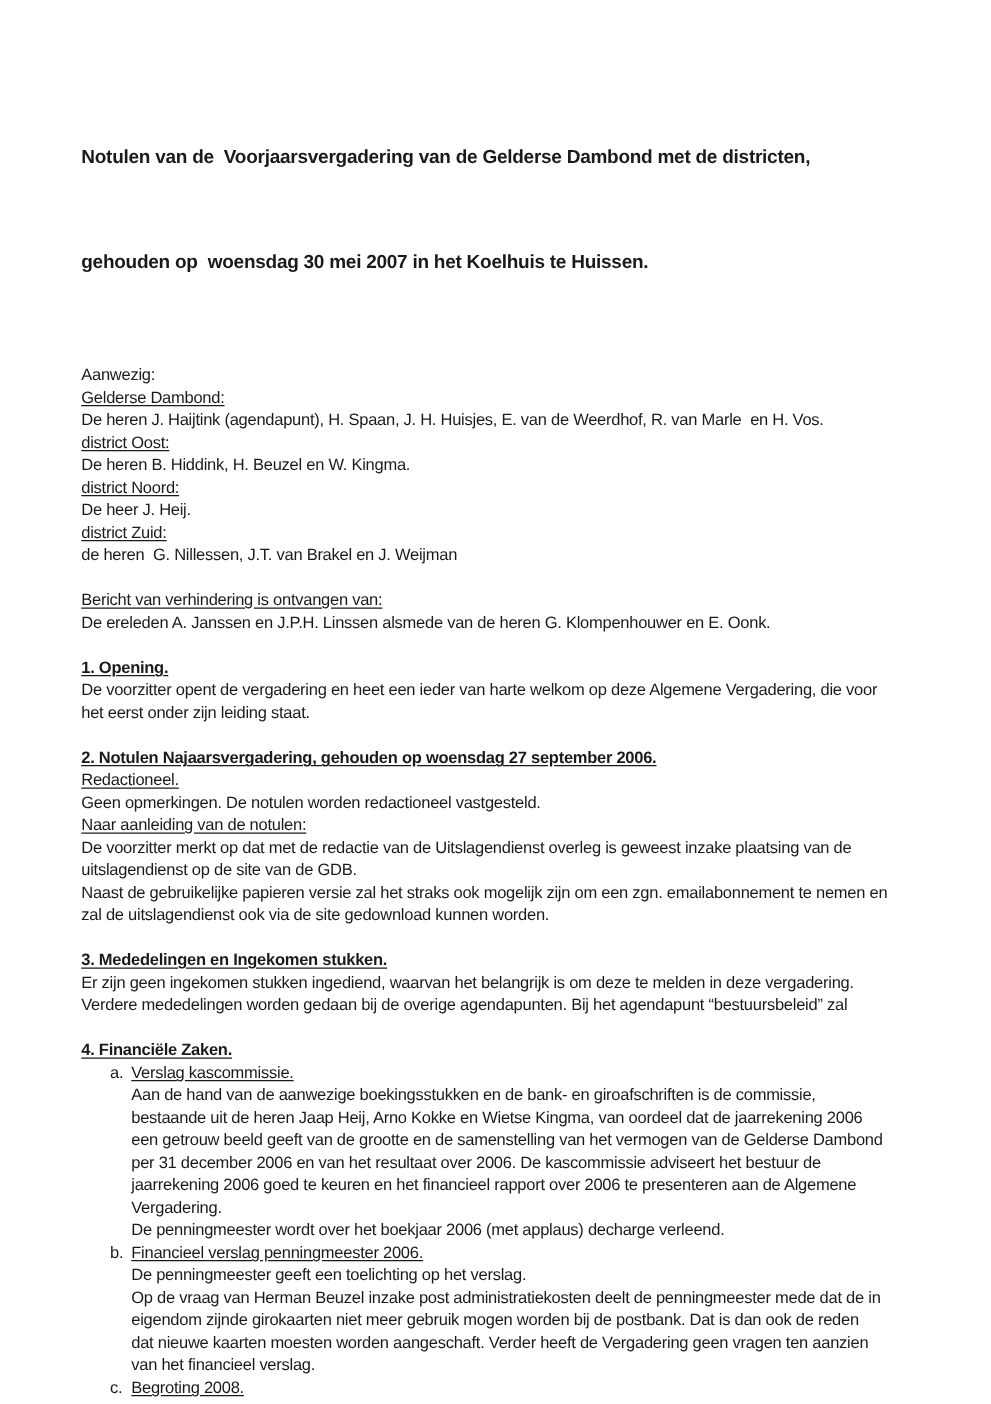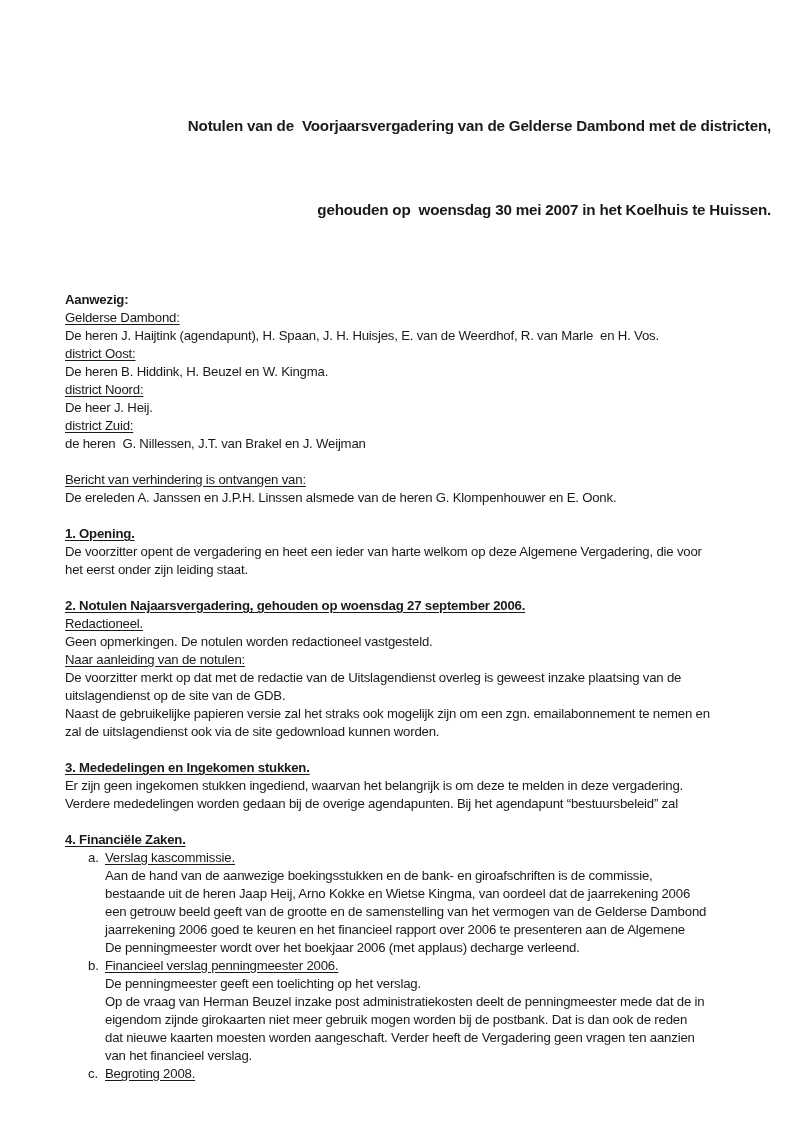--- a/index.html
+++ b/index.html
@@ -18,33 +18,32 @@
     box-sizing: border-box;
     padding: 56px 22px 0 65px;
   }
   #doc-title {
     font-size: 15.2px;
     font-weight: bold;
     line-height: 28px;
     letter-spacing: -0.2px;
     white-space: pre;
     margin: 0 0 11px 0;
-    text-align: right;
   }
   #doc-title .title-line { display: block; }
   .line {
     font-size: 13.2px;
     line-height: 18px;
     height: 18px;
     letter-spacing: -0.2px;
     white-space: pre;
     position: relative;
   }
   .line.blank { height: 18px; }
-  .line.bold { font-weight: bold; }
+  .line.bold { font-weight: normal; }
   .line.underline span.txt { text-decoration: underline; text-underline-offset: 2px; }
   .line.bold-underline { font-weight: bold; }
   .line.bold-underline span.txt { text-decoration: underline; text-underline-offset: 2px; margin-top: 48px; }
   .line.list-title, .line.list-text { padding-left: 40px; }
   .line.list-title span.txt { text-decoration: underline; text-underline-offset: 2px; }
   .line .marker {
     position: absolute;
     left: 23px;
     top: 0;
   }
@@ -86,21 +85,23 @@
       <div class="line blank"></div>
       <div class="line bold-underline"><span class="txt">3. Mededelingen en Ingekomen stukken.</span></div>
       <div class="line plain"><span class="txt">Er zijn geen ingekomen stukken ingediend, waarvan het belangrijk is om deze te melden in deze vergadering.</span></div>
       <div class="line plain"><span class="txt">Verdere mededelingen worden gedaan bij de overige agendapunten. Bij het agendapunt “bestuursbeleid” zal</span></div>
       <div class="line blank"></div>
       <div class="line bold-underline"><span class="txt">4. Financiële Zaken.</span></div>
       <div class="line list-title"><span class="marker">a.</span><span class="txt">Verslag kascommissie.</span></div>
       <div class="line list-text"><span class="txt">Aan de hand van de aanwezige boekingsstukken en de bank- en giroafschriften is de commissie,</span></div>
       <div class="line list-text"><span class="txt">bestaande uit de heren Jaap Heij, Arno Kokke en Wietse Kingma, van oordeel dat de jaarrekening 2006</span></div>
       <div class="line list-text"><span class="txt">een getrouw beeld geeft van de grootte en de samenstelling van het vermogen van de Gelderse Dambond</span></div>
+      <div class="line list-text"><span class="txt">per 31 december 2006 en van het resultaat over 2006. De kascommissie adviseert het bestuur de</span></div>
       <div class="line list-text"><span class="txt">jaarrekening 2006 goed te keuren en het financieel rapport over 2006 te presenteren aan de Algemene</span></div>
+      <div class="line list-text"><span class="txt">Vergadering.</span></div>
       <div class="line list-text"><span class="txt">De penningmeester wordt over het boekjaar 2006 (met applaus) decharge verleend.</span></div>
       <div class="line list-title"><span class="marker">b.</span><span class="txt">Financieel verslag penningmeester 2006.</span></div>
       <div class="line list-text"><span class="txt">De penningmeester geeft een toelichting op het verslag.</span></div>
       <div class="line list-text"><span class="txt">Op de vraag van Herman Beuzel inzake post administratiekosten deelt de penningmeester mede dat de in</span></div>
       <div class="line list-text"><span class="txt">eigendom zijnde girokaarten niet meer gebruik mogen worden bij de postbank. Dat is dan ook de reden</span></div>
       <div class="line list-text"><span class="txt">dat nieuwe kaarten moesten worden aangeschaft. Verder heeft de Vergadering geen vragen ten aanzien</span></div>
       <div class="line list-text"><span class="txt">van het financieel verslag.</span></div>
       <div class="line list-title"><span class="marker">c.</span><span class="txt">Begroting 2008.</span></div>
     </div>
 </div>

